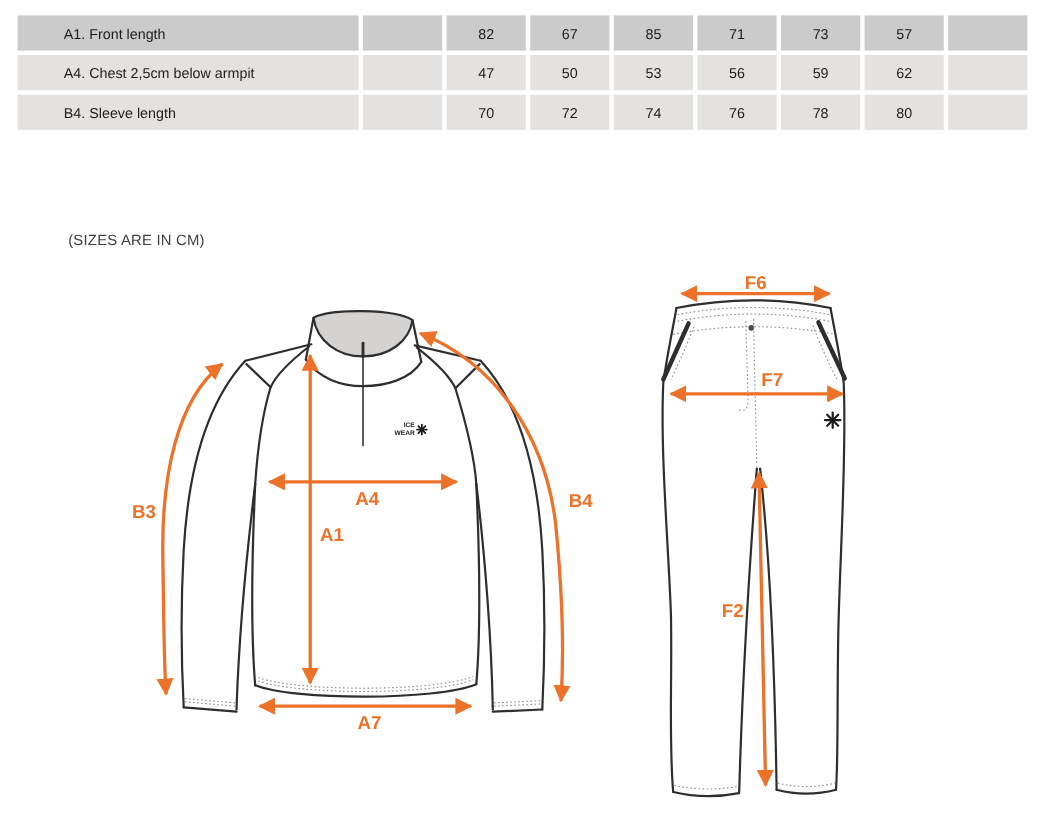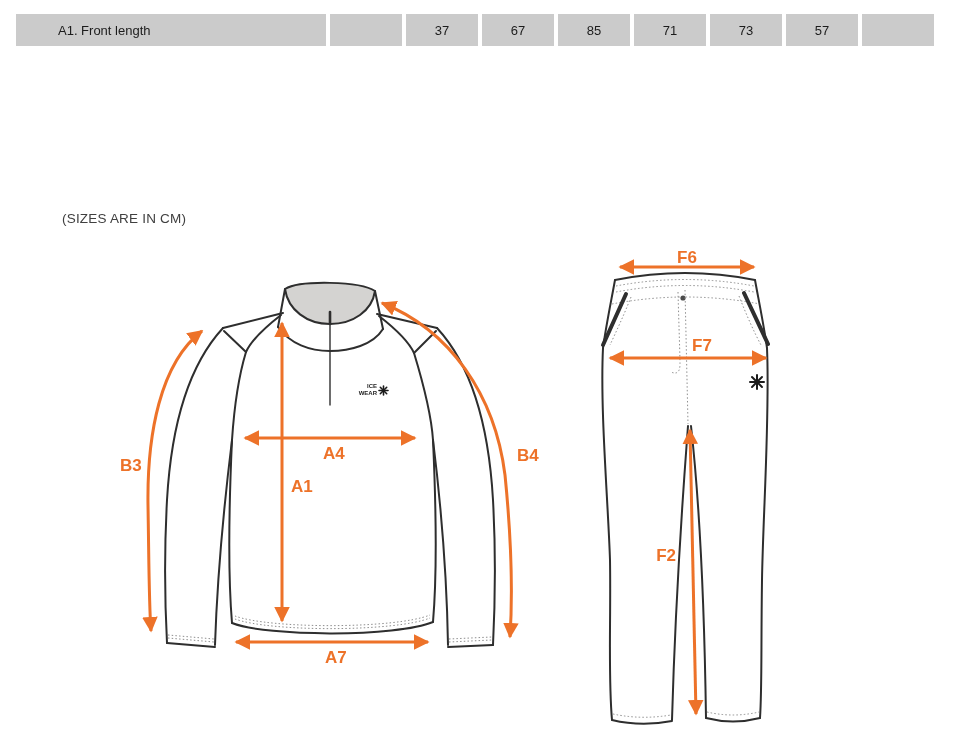--- a/index.html
+++ b/index.html
@@ -46,26 +46,48 @@
         <col style="width:72px">
         <col style="width:72px">
       <col style="width:72px">
         <col style="width:72px">
         <col style="width:72px">
     </colgroup>
     <tbody>
     <tr class="r dark">
       <td class="lbl">A1. Front length</td>
       <td></td>
-      <td>37</td>
+      <td>82</td>
       <td>67</td>
       <td>85</td>
       <td>71</td>
       <td>73</td>
       <td>57</td>
+      <td></td>
+    </tr>
+    <tr class="r light">
+      <td class="lbl">A4. Chest 2,5cm below armpit</td>
+      <td></td>
+      <td>47</td>
+      <td>50</td>
+      <td>53</td>
+      <td>56</td>
+      <td>59</td>
+      <td>62</td>
+      <td></td>
+    </tr>
+    <tr class="r light">
+      <td class="lbl">B4. Sleeve length</td>
+      <td></td>
+      <td>70</td>
+      <td>72</td>
+      <td>74</td>
+      <td>76</td>
+      <td>78</td>
+      <td>80</td>
       <td></td>
     </tr>
   </tbody>
     </table>
 
   <div class="note">(SIZES ARE IN CM)</div>
 
   <svg style="left:105px;top:255px;" width="460" height="470" viewBox="0 0 460 470">
     <defs>
       <marker id="ah" viewBox="0 0 10 10" refX="9" refY="5" markerWidth="5.2" markerHeight="5.2" orient="auto-start-reverse">

